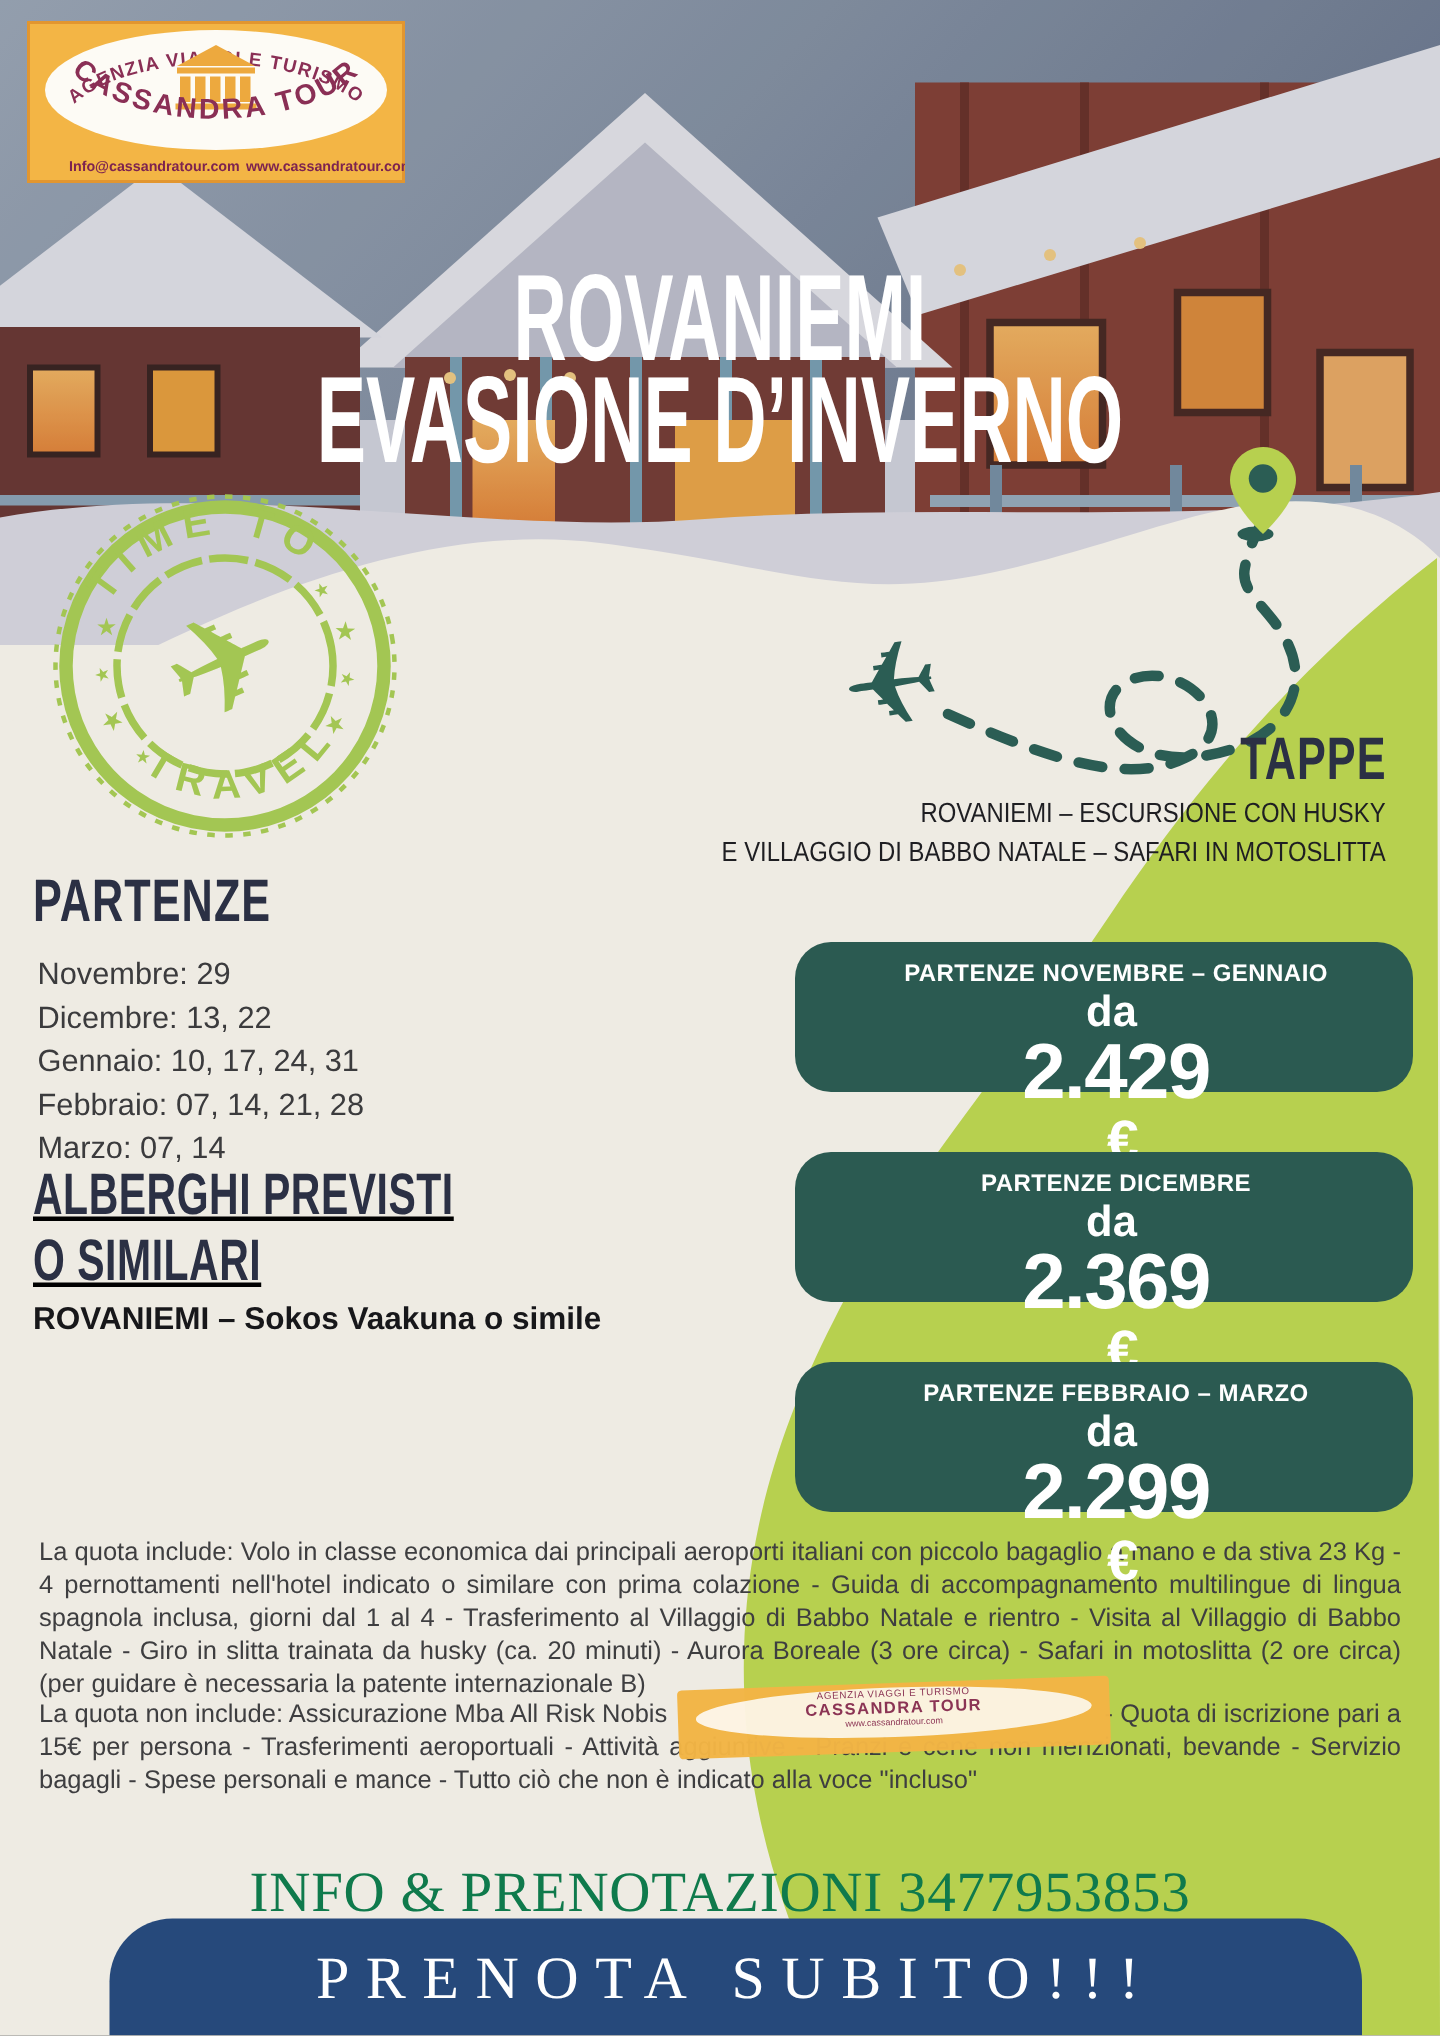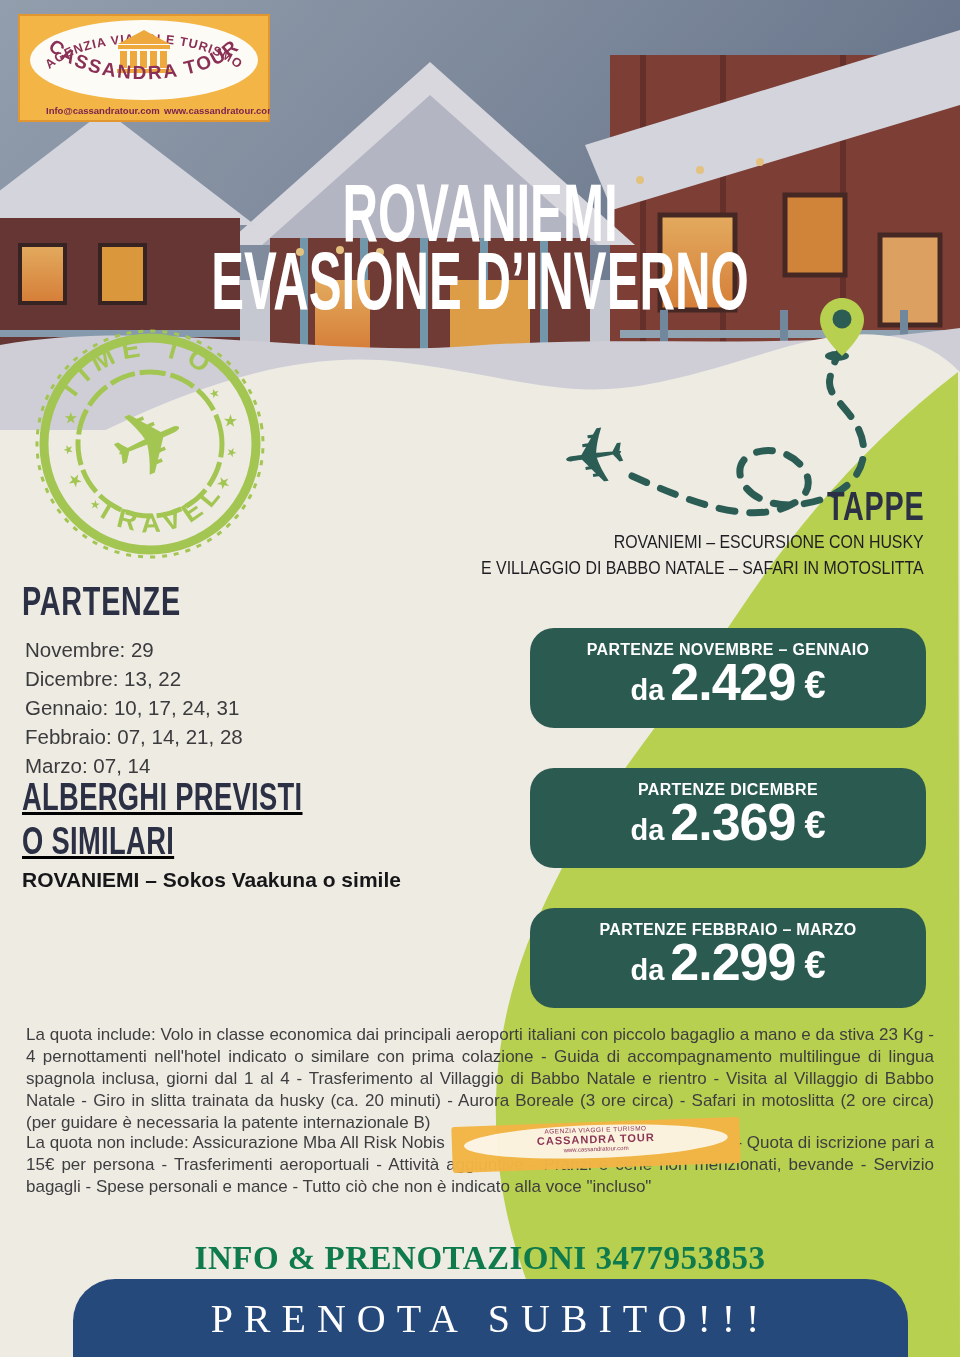--- a/index.html
+++ b/index.html
@@ -29,45 +29,45 @@
   .partenze-h{left:22px;top:579px;font-size:40px;font-weight:bold;color:#2b3044;
               transform:scaleX(.72);transform-origin:left center;letter-spacing:1px;z-index:3;}
   .dates{left:25px;top:635px;font-size:20.5px;color:#3b3b3d;line-height:29px;z-index:3;}
 
   .alberghi{left:22px;top:775px;z-index:3;text-decoration:underline;}
   .alberghi div{font-size:39px;font-weight:bold;color:#2b3044;line-height:44px;
                 transform:scaleX(.70);transform-origin:left center;letter-spacing:.5px;}
   .hotel-detail{left:22px;top:868px;font-size:21px;font-weight:bold;color:#17171a;z-index:3;}
 
   .pill{left:530px;width:396px;height:100px;border-radius:24px;background:#2b5a51;
-        color:#fff;text-align:center;z-index:3;}
+        color:#fff;text-align:center;z-index:3;padding-left:16px;}
   .pill-1{top:628px;} .pill-2{top:768px;} .pill-3{top:908px;}
   .pill-label{margin-top:13px;font-size:16px;font-weight:bold;letter-spacing:.3px;}
-  .pill-price{display:flex;justify-content:center;align-items:flex-end;margin-top:0;}
+  .pill-price{display:flex;justify-content:center;align-items:center;margin-top:0;flex-direction:column;}
   .da{font-size:29px;font-weight:bold;margin-right:6px;}
   .amount{font-size:52px;font-weight:bold;letter-spacing:-1px;line-height:.92;}
   .eur{font-size:38px;font-weight:bold;margin-left:9px;}
 
   .terms{left:26px;width:908px;font-size:17px;line-height:22px;color:#3e3e40;
          text-align:justify;z-index:2;}
   .t-include{top:1024px;} .t-notinclude{top:1132px;}
   .wm-spacer{display:inline-block;width:282px;height:2px;}
 
   .watermark{left:452px;top:1122px;width:288px;height:46px;z-index:3;transform:rotate(-2deg);
              background:#f3b545;border-radius:3px;opacity:.97;overflow:hidden;text-align:center;
              color:#8a2f55;}
   .watermark::before{content:"";position:absolute;left:12px;right:12px;top:3px;bottom:10px;
              background:rgba(255,255,255,.85);border-radius:50%;}
   .watermark div{position:relative;}
   .wm1{font-size:6.5px;margin-top:4px;letter-spacing:.5px;}
   .wm2{font-size:11px;font-weight:bold;letter-spacing:1px;}
   .wm3{font-size:6px;margin-top:1px;}
 
   .info-line{left:0;width:960px;top:1240px;text-align:center;z-index:3;
-             font-family:"Liberation Serif",serif;font-weight:bold;font-size:33px;
+             font-family:"Liberation Serif",serif;font-weight:normal;font-size:38px;
              color:#0f7a4c;letter-spacing:.5px;}
   .cta-bar{left:73px;right:52px;top:1279px;height:78px;background:#26497b;
            border-radius:42px 42px 0 0;z-index:3;text-align:center;}
   .cta-text{font-family:"Liberation Serif",serif;font-size:40px;color:#ffffff;
             letter-spacing:11px;line-height:80px;}
 </style>
 </head>
 <body>
 
 <div class="page">

